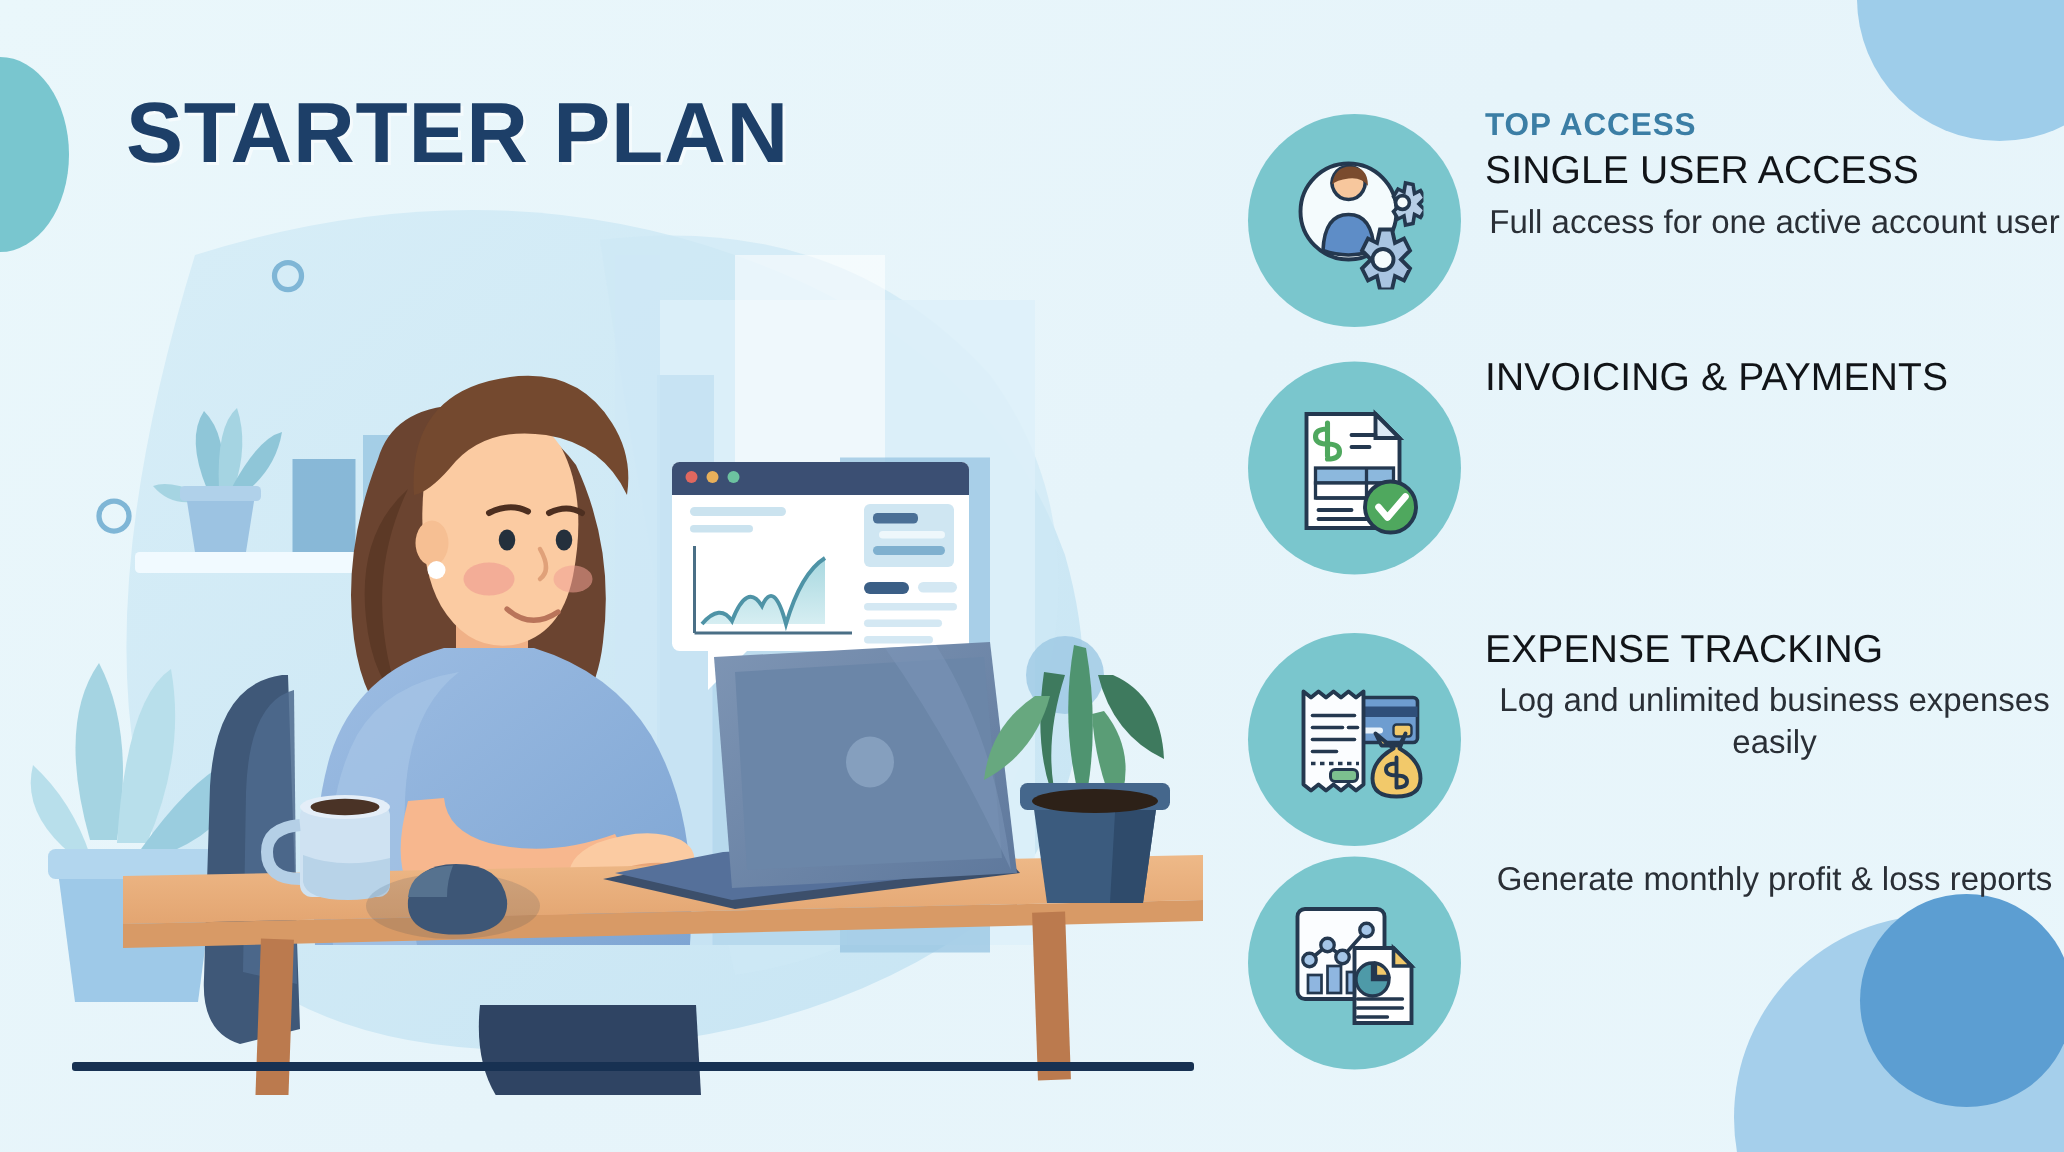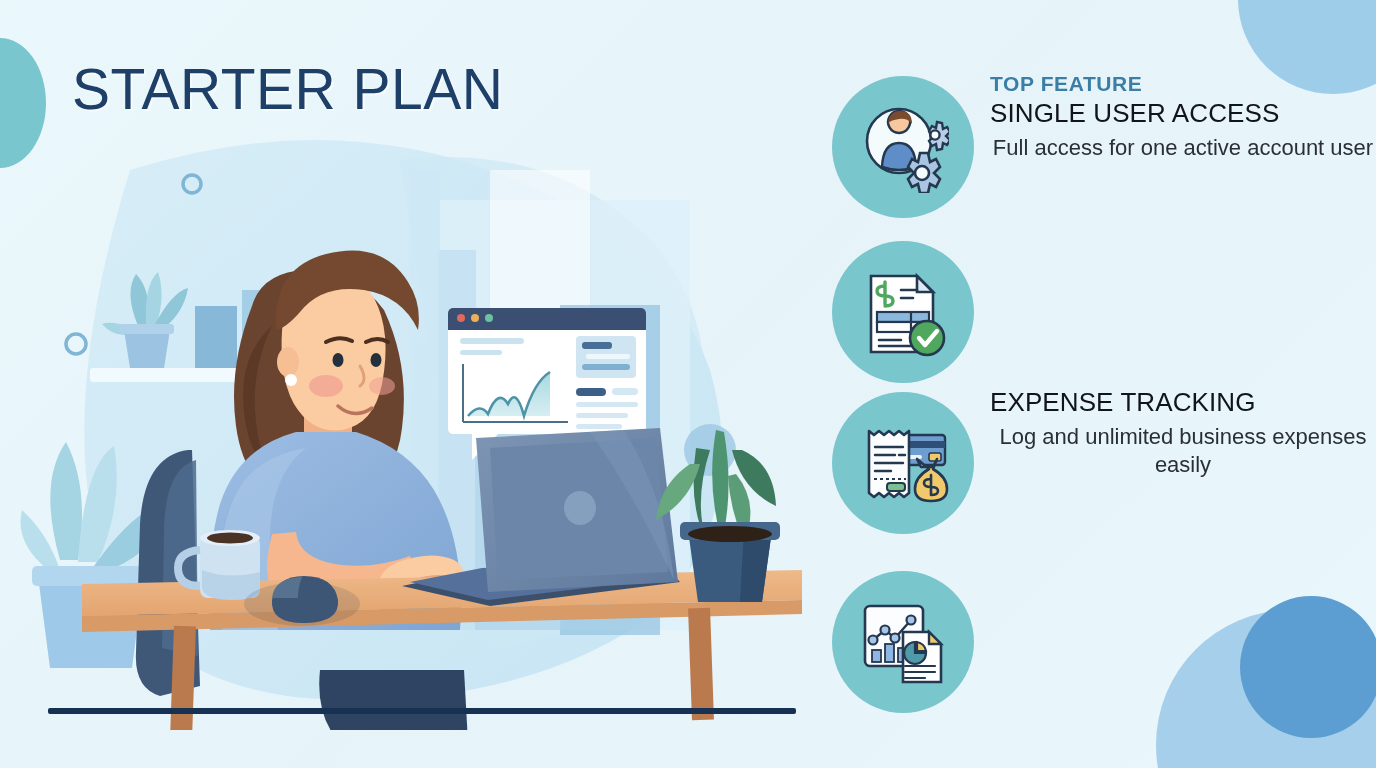--- a/index.html
+++ b/index.html
@@ -17,22 +17,22 @@
 
   
   .blob { position:absolute; border-radius:50%; }
   #blob-topleft  { left:-46px; top:38px;  width:92px;  height:130px; background:#79c6cf; border-radius:50%; }
   #blob-topright { right:-52px; top:-96px; width:190px; height:190px; background:#9ecdea; }
   #blob-botright-lg { right:-50px; bottom:-112px; width:270px; height:270px; background:#a5cfeb; }
   #blob-botright-sm { right:-6px; bottom:30px; width:142px; height:142px; background:#5c9ed2; }
 
   
   #title {
-    position:absolute; left:72px; top:56px;
-    font-size:57px; font-weight:normal; letter-spacing:.5px;
+    position:absolute; left:84px; top:56px;
+    font-size:57px; font-weight:bold; letter-spacing:.5px;
     color:#1d3f68; text-shadow: 2px 2px 0 rgba(255,255,255,.55);
     font-family:"Liberation Sans", sans-serif;
   }
 
   
   #illustration { position:absolute; left:20px; top:130px; width:810px; height:600px; }
   #illustration svg { display:block; width:100%; height:100%; }
 
   
   #features { position:absolute; left:820px; top:72px; width:556px; }
@@ -279,21 +279,21 @@
             <path d="M72 30 l3 -5 l4 2 l1 -6 l5 1 l1 6 l4 -2 l3 5 l-4 4 l4 4 l-3 5 l-4 -2 l-1 6 l-5 1 l-1 -6 l-4 2 l-3 -5 l4 -4 Z"></path>
             <circle cx="78" cy="34" r="4.6" fill="#f4fbfd"></circle>
           </g>
           <g stroke="#24384f" stroke-width="2.6" fill="#a9c5e2">
             <path d="M51 66 l4 -8 l6 3 l2 -9 l8 0 l2 9 l6 -3 l4 8 l-6 6 l6 6 l-4 8 l-6 -3 l-2 9 l-8 0 l-2 -9 l-6 3 l-4 -8 l6 -6 Z"></path>
             <circle cx="65" cy="72" r="7" fill="#f4fbfd"></circle>
           </g>
         </svg>
       </div>
       <div class="feat-text">
-        <div class="eyebrow">TOP FEATURE</div>
+        <div class="eyebrow">TOP ACCESS</div>
         <div class="feat-title">SINGLE USER ACCESS</div>
         <div class="feat-desc">Full access for one active account user</div>
       </div>
     </div>
 
     <div class="feature" style="top:165px">
       <div class="feat-icon">
         <svg width="92" height="92" viewBox="0 0 92 92">
           <path d="M14 10 h46 l16 16 v60 h-62 Z" fill="#ffffff" stroke="#24384f" stroke-width="2.6"></path>
           <path d="M60 10 v16 h16 Z" fill="#dceaf5" stroke="#24384f" stroke-width="2.6"></path>
@@ -301,24 +301,25 @@
           <path d="M44 24 h16 M44 32 h12" stroke="#24384f" stroke-width="2.6" stroke-linecap="round"></path>
           <rect x="20" y="46" width="52" height="10" fill="#8cb8dd" stroke="#24384f" stroke-width="2.2"></rect>
           <rect x="20" y="56" width="52" height="10" fill="#ffffff" stroke="#24384f" stroke-width="2.2"></rect>
           <path d="M54 46 v20 M20 66 h52" stroke="#24384f" stroke-width="2.2"></path>
           <path d="M22 74 h22 M22 80 h32" stroke="#24384f" stroke-width="2.6" stroke-linecap="round"></path>
           <circle cx="70" cy="72" r="17" fill="#4fa85e" stroke="#24384f" stroke-width="2.6"></circle>
           <path d="M62 72 l6 7 l12 -14" stroke="#ffffff" stroke-width="4.4" fill="none" stroke-linecap="round" stroke-linejoin="round"></path>
         </svg>
       </div>
       <div class="feat-text">
+        <div class="feat-title">INVOICING &amp; PAYMENTS</div>
       </div>
     </div>
 
-    <div class="feature" style="top:316px">
+    <div class="feature" style="top:346px">
       <div class="feat-icon">
         <svg width="92" height="92" viewBox="0 0 92 92">
           <rect x="44" y="18" width="44" height="30" rx="3" fill="#6e9dd0" stroke="#24384f" stroke-width="2.4"></rect>
           <rect x="44" y="24" width="44" height="7" fill="#2f4f79"></rect>
           <rect x="49" y="38" width="16" height="4" rx="2" fill="#e8f2fa"></rect>
           <rect x="72" y="36" width="12" height="8" rx="2" fill="#f2c96a" stroke="#24384f" stroke-width="1.6"></rect>
           <path d="M12 14 l5 4 l5 -4 l5 4 l5 -4 l5 4 l5 -4 l5 4 l5 -4 v62 l-5 4 l-5 -4 l-5 4 l-5 -4 l-5 4 l-5 -4 l-5 4 l-5 -4 Z" fill="#fbfdff" stroke="#24384f" stroke-width="2.6" stroke-linejoin="round"></path>
           <g stroke="#24384f" stroke-width="2.4" stroke-linecap="round">
             <path d="M18 30 h28"></path>
               <path d="M18 38 h20"></path>
@@ -355,17 +356,18 @@
           <path d="M58 46 a11 11 0 1 0 11 11 h-11 Z" fill="#4e9aa8" stroke="#24384f" stroke-width="2.2"></path>
           <path d="M60 46 a11 11 0 0 1 9 9 h-9 Z" fill="#f2c96a" stroke="#24384f" stroke-width="2.2"></path>
           <g stroke="#24384f" stroke-width="2.2" stroke-linecap="round">
             <path d="M48 70 h30"></path>
               <path d="M48 76 h30"></path>
               <path d="M48 82 h20"></path>
           </g>
         </svg>
       </div>
       <div class="feat-text">
+        <div class="feat-desc">Generate monthly profit &amp; loss reports</div>
       </div>
     </div>
 
   </div>
 </div>
 
 </body></html>

